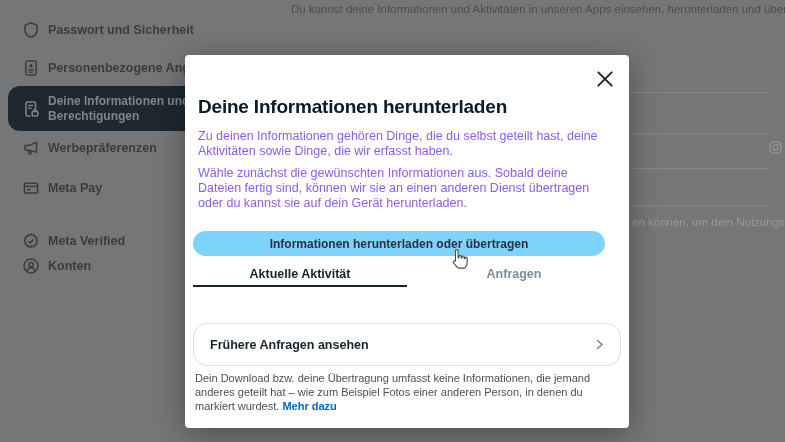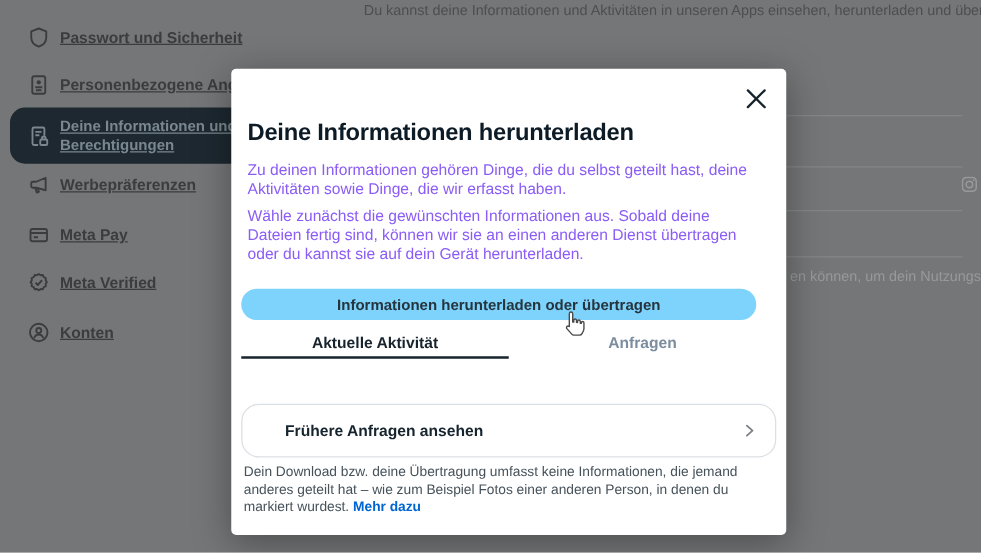--- a/index.html
+++ b/index.html
@@ -12,21 +12,21 @@
   }
 
   
   .bg-el { position:absolute; z-index:1; }
 
   .sidebar-item {
     position:absolute; left:0; width:280px; height:40px;
     display:flex; align-items:center; padding-left:22px; gap:8px;
   }
   .sidebar-item .icon { width:18px; height:18px; flex:0 0 18px; color:#3a3c3e; }
-  .sidebar-item .lbl { font-size:12.5px; font-weight:600; color:#3a3c3e; white-space:nowrap;text-decoration:underline; }
+  .sidebar-item .lbl { font-size:12.5px; font-weight:600; color:#3a3c3e; white-space:nowrap; }
 
   .sidebar-item.selected {
     left:8px; width:266px; height:45px; border-radius:12px;
     background:#1d2830; padding-left:14px;
   }
   .sidebar-item.selected .icon { color:#7a8791; }
   .sidebar-item.selected .lbl {
     font-size:12px; line-height:1.18; color:#7a8791; white-space:normal; width:142px;
   }
 
@@ -71,21 +71,21 @@
     font-size:12.5px; cursor:pointer; border-bottom:2px solid transparent;
   }
   .tab.active { font-weight:700; color:#17242e; border-bottom-color:#17242e; }
   .tab.inactive { font-weight:600; color:#7b8d9e; }
 
   .request-card {
     position:absolute; left:8px; right:8px; top:268px; height:43px;
     border:1.5px solid #dcdfe3; border-radius:14px;
     display:flex; align-items:center; padding:0 14px 0 16px; cursor:pointer; background:#fff;
   }
-  .request-card .lbl { font-size:12.5px; font-weight:700; color:#16242e;margin-left:18px; }
+  .request-card .lbl { font-size:12.5px; font-weight:700; color:#16242e; }
   .request-card .chev { margin-left:auto; width:13px; height:13px; color:#7c8288; }
 
   .modal-footer { position:absolute; left:10px; top:316px; width:426px; font-size:11px; line-height:14px; color:#46525a; }
   .modal-footer a { color:#0064d1; font-weight:600; text-decoration:none; display:inline-block; }
 
   
   #cursor { position:absolute; left:450px; top:248px; z-index:20; }
 
   svg { display:block; width:100%; height:100%; }
 </style>
@@ -142,21 +142,21 @@
     <span class="icon">
       <svg viewBox="0 0 18 18" fill="none" stroke="currentColor" stroke-width="1.5">
         <rect x="2.4" y="4.2" width="13.2" height="9.8" rx="1.6"></rect>
         <line x1="2.4" y1="7.4" x2="15.6" y2="7.4"></line>
         <line x1="5" y1="10.8" x2="8.4" y2="10.8"></line>
       </svg>
     </span>
     <span class="lbl">Meta Pay</span>
   </div>
 
-  <div class="sidebar-item bg-el" style="top:206px">
+  <div class="sidebar-item bg-el" style="top:221px">
     <span class="icon">
       <svg viewBox="0 0 18 18" fill="none" stroke="currentColor" stroke-width="1.5" stroke-linejoin="round">
         <path d="M9 2.2 l1.5 1 1.8-.2.7 1.7 1.7.7-.2 1.8 1 1.5-1 1.5.2 1.8-1.7.7-.7 1.7-1.8-.2-1.5 1-1.5-1-1.8.2-.7-1.7-1.7-.7.2-1.8-1-1.5 1-1.5-.2-1.8 1.7-.7.7-1.7 1.8.2 Z"></path>
         <path d="M6.4 9.2 l1.8 1.8 3.4-3.8"></path>
       </svg>
     </span>
     <span class="lbl">Meta Verified</span>
   </div>
 
   <div class="sidebar-item bg-el" style="top:246px">

